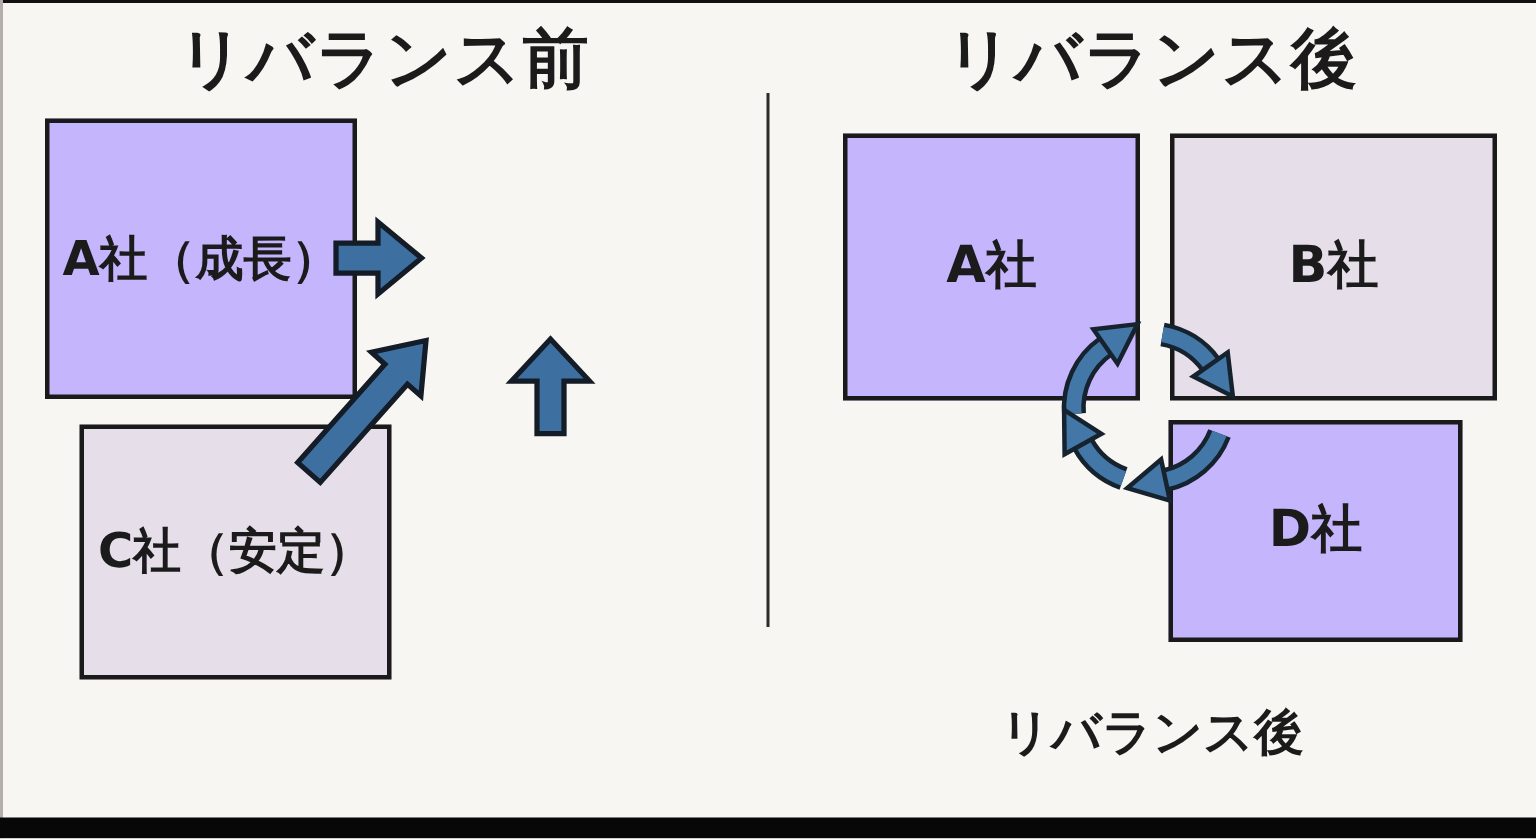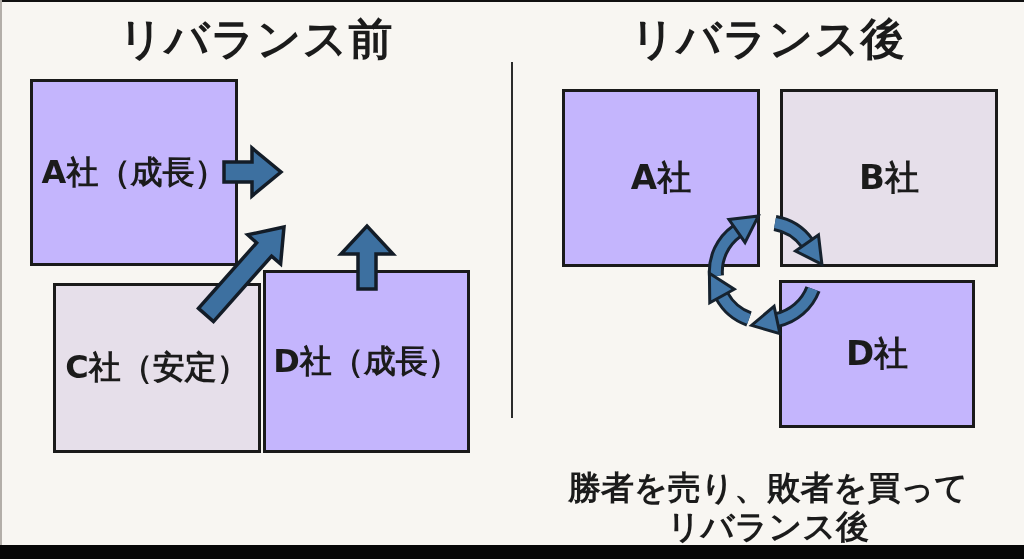--- a/index.html
+++ b/index.html
@@ -56,23 +56,20 @@
 
   <div class="panel-title before">リバランス前</div>
   <div class="panel-title after">リバランス後</div>
 
   <div class="cbox blue box-a1">
     <span>A社（成長）</span>
   </div>
   <div class="cbox lav box-c1">
     <span>C社（安定）</span>
   </div>
-  <div class="cbox blue box-d1">
-    <span>D社（成長）</span>
-  </div>
 
   <div class="cbox blue box-a2">
     <span>A社</span>
   </div>
   <div class="cbox lav box-b2">
     <span>B社</span>
   </div>
   <div class="cbox blue box-d2">
     <span>D社</span>
   </div>
@@ -106,18 +103,17 @@
 
       <path class="cycle-arc-under" d="M749,319 A50,50 0 0 1 722,296"></path>
       <path class="cycle-arc-over" d="M749,319 A50,50 0 0 1 722,296"></path>
       <g transform="translate(722,296) rotate(-119)">
         <path class="cycle-head" d="M26,0 L0,-14 L0,14 Z"></path>
       </g>
     </g>
   </svg>
 
   <div class="caption">
-    <div>勝者を売り、敗者を買って</div>
     <div>リバランス後</div>
   </div>
 
   <div class="edge-bottom"></div>
 </div>
 
 </body></html>

